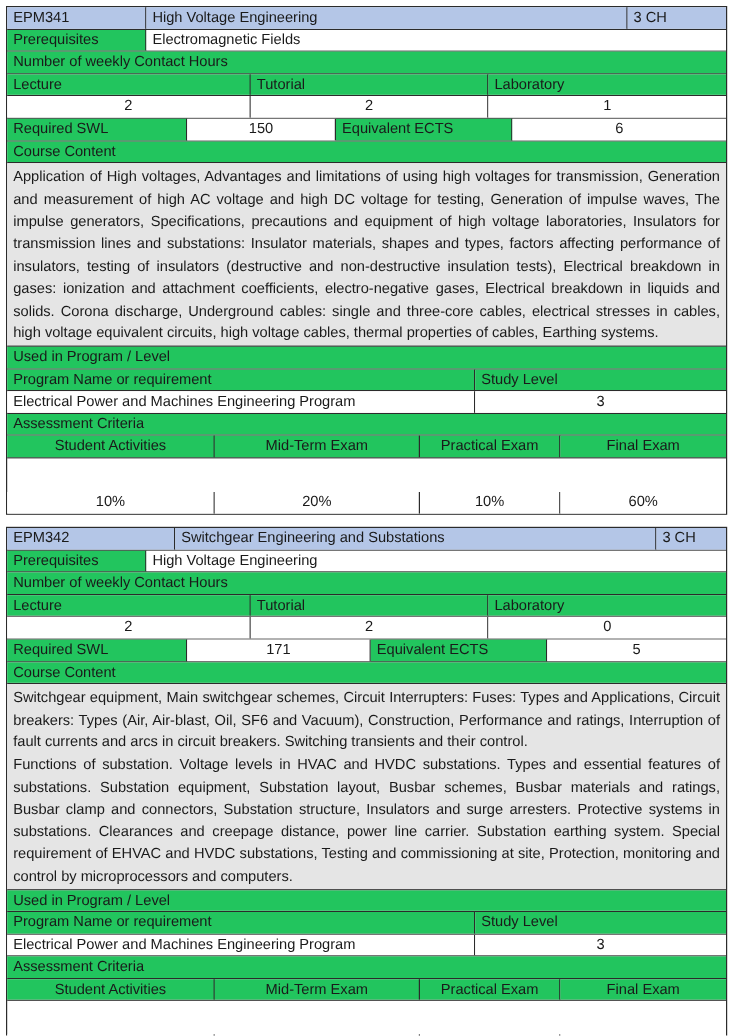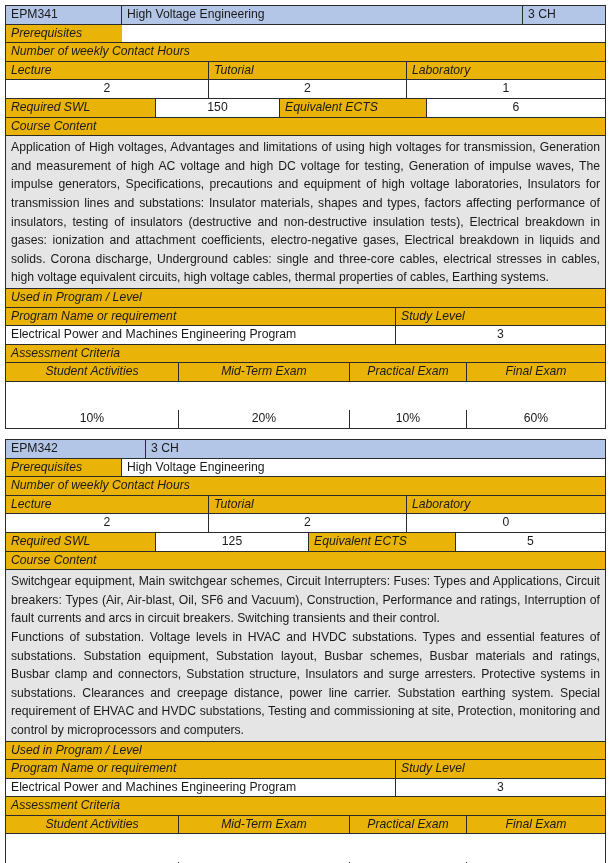--- a/index.html
+++ b/index.html
@@ -7,38 +7,39 @@
          font-family: "Liberation Sans", "DejaVu Sans", sans-serif; font-size: 12.2px; color: #1a1a1a; }
   .course { position: absolute; left: 5px; width: 601px; border: 1px solid #2b2b2b; box-sizing: border-box; }
   .c1 { top: 5px; }
   .c2 { top: 439px; }
   .row { display: flex; border-bottom: 1px solid #2b2b2b; box-sizing: border-box; height: 18.6px; }
   .row:last-child { border-bottom: none; margin-top: 28px; }
   .cell { box-sizing: border-box; border-right: 1px solid #2b2b2b; padding: 0 5px; line-height: 17.6px;
           white-space: nowrap; overflow: hidden; }
   .cell:last-child { border-right: none; }
   .blue { background: #b4c6e7; }
-  .green { background: #eab308; font-style: italic; }
+  .green { background: #22c55e; }
   .white { background: #ffffff; }
   .center { text-align: center; }
   .content { height: auto; display: block; background: #e5e5e5; padding: 2px 5px 1px 5px;
              text-align: justify; line-height: 18.6px; }
   .content p { margin: 0; }
 </style>
 </head>
 <body>
 
 <div class="course c1">
   <div class="row">
     <div class="cell blue" style="width:116px">EPM341</div>
     <div class="cell blue" style="width:401px">High Voltage Engineering</div>
     <div class="cell blue" style="flex:1">3 CH</div>
   </div>
   <div class="row">
     <div class="cell green" style="width:116px">Prerequisites</div>
+    <div class="cell white" style="flex:1">Electromagnetic Fields</div>
   </div>
   <div class="row">
     <div class="cell green" style="flex:1">Number of weekly Contact Hours</div>
   </div>
   <div class="row">
     <div class="cell green" style="width:203px">Lecture</div>
     <div class="cell green" style="width:198px">Tutorial</div>
     <div class="cell green" style="flex:1">Laboratory</div>
   </div>
   <div class="row">
@@ -82,20 +83,21 @@
     <div class="cell white center" style="width:173px">10%</div>
     <div class="cell white center" style="width:171px">20%</div>
     <div class="cell white center" style="width:117px">10%</div>
     <div class="cell white center" style="flex:1">60%</div>
   </div>
 </div>
 
 <div class="course c2">
   <div class="row">
     <div class="cell blue" style="width:140px">EPM342</div>
+    <div class="cell blue" style="width:401px">Switchgear Engineering and Substations</div>
     <div class="cell blue" style="flex:1">3 CH</div>
   </div>
   <div class="row">
     <div class="cell green" style="width:116px">Prerequisites</div>
     <div class="cell white" style="flex:1">High Voltage Engineering</div>
   </div>
   <div class="row">
     <div class="cell green" style="flex:1">Number of weekly Contact Hours</div>
   </div>
   <div class="row">
@@ -103,21 +105,21 @@
     <div class="cell green" style="width:198px">Tutorial</div>
     <div class="cell green" style="flex:1">Laboratory</div>
   </div>
   <div class="row">
     <div class="cell white center" style="width:203px">2</div>
     <div class="cell white center" style="width:198px">2</div>
     <div class="cell white center" style="flex:1">0</div>
   </div>
   <div class="row">
     <div class="cell green" style="width:150px">Required SWL</div>
-    <div class="cell white center" style="width:153px">125</div>
+    <div class="cell white center" style="width:153px">171</div>
     <div class="cell green" style="width:147px">Equivalent ECTS</div>
     <div class="cell white center" style="flex:1">5</div>
   </div>
   <div class="row">
     <div class="cell green" style="flex:1">Course Content</div>
   </div>
   <div class="row content">
     <p>Switchgear equipment, Main switchgear schemes, Circuit Interrupters: Fuses: Types and Applications, Circuit breakers: Types (Air, Air-blast, Oil, SF6 and Vacuum), Construction, Performance and ratings, Interruption of fault currents and arcs in circuit breakers. Switching transients and their control.</p>
     <p>Functions of substation. Voltage levels in HVAC and HVDC substations. Types and essential features of substations. Substation equipment, Substation layout, Busbar schemes, Busbar materials and ratings, Busbar clamp and connectors, Substation structure, Insulators and surge arresters. Protective systems in substations. Clearances and creepage distance, power line carrier. Substation earthing system. Special requirement of EHVAC and HVDC substations, Testing and commissioning at site, Protection, monitoring and control by microprocessors and computers.</p>
   </div>

